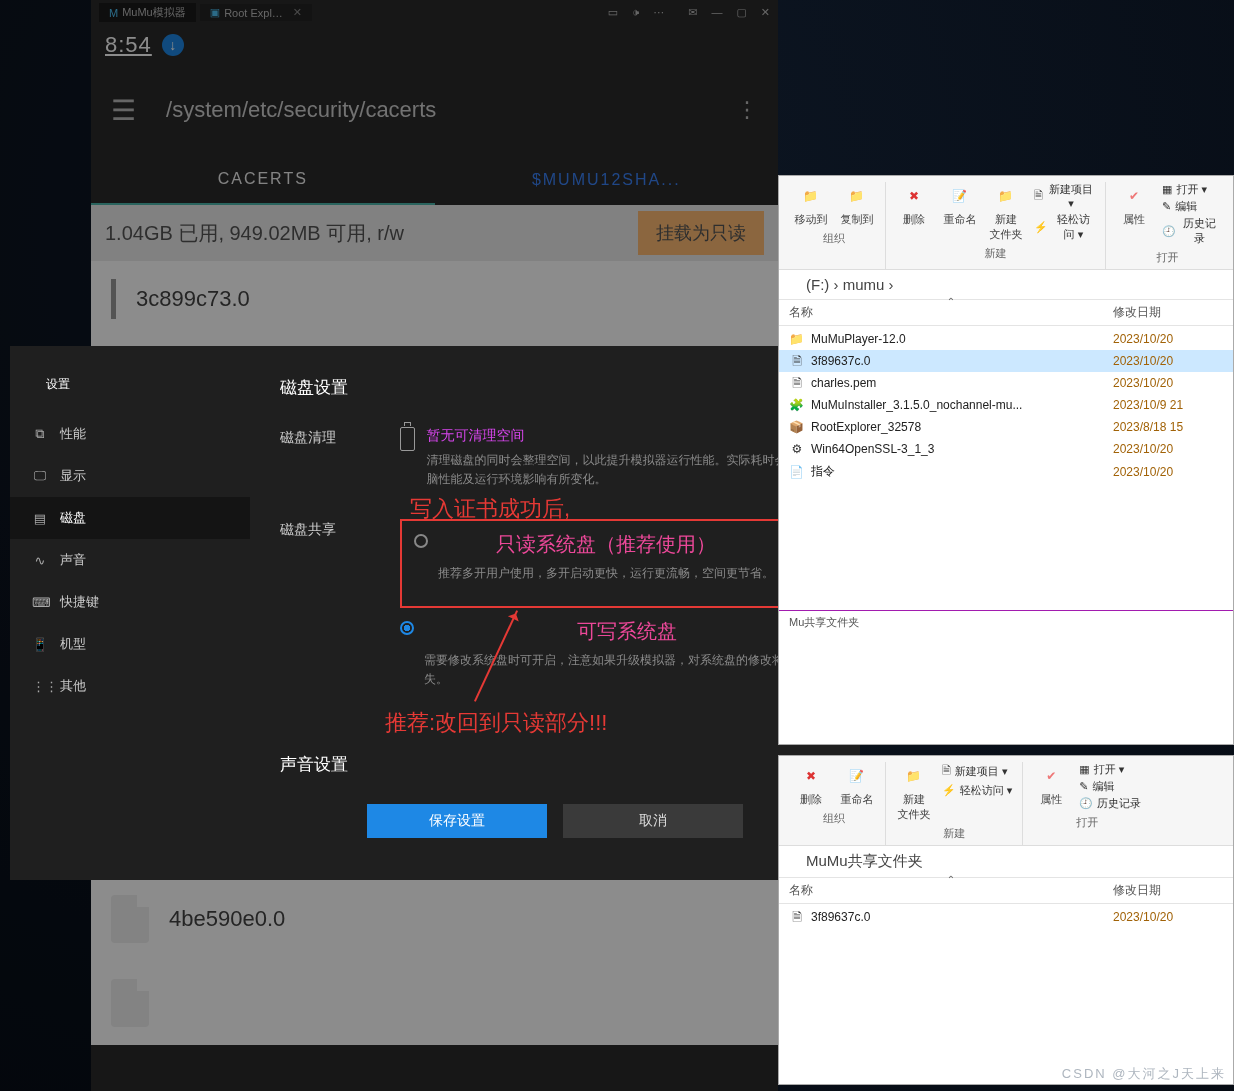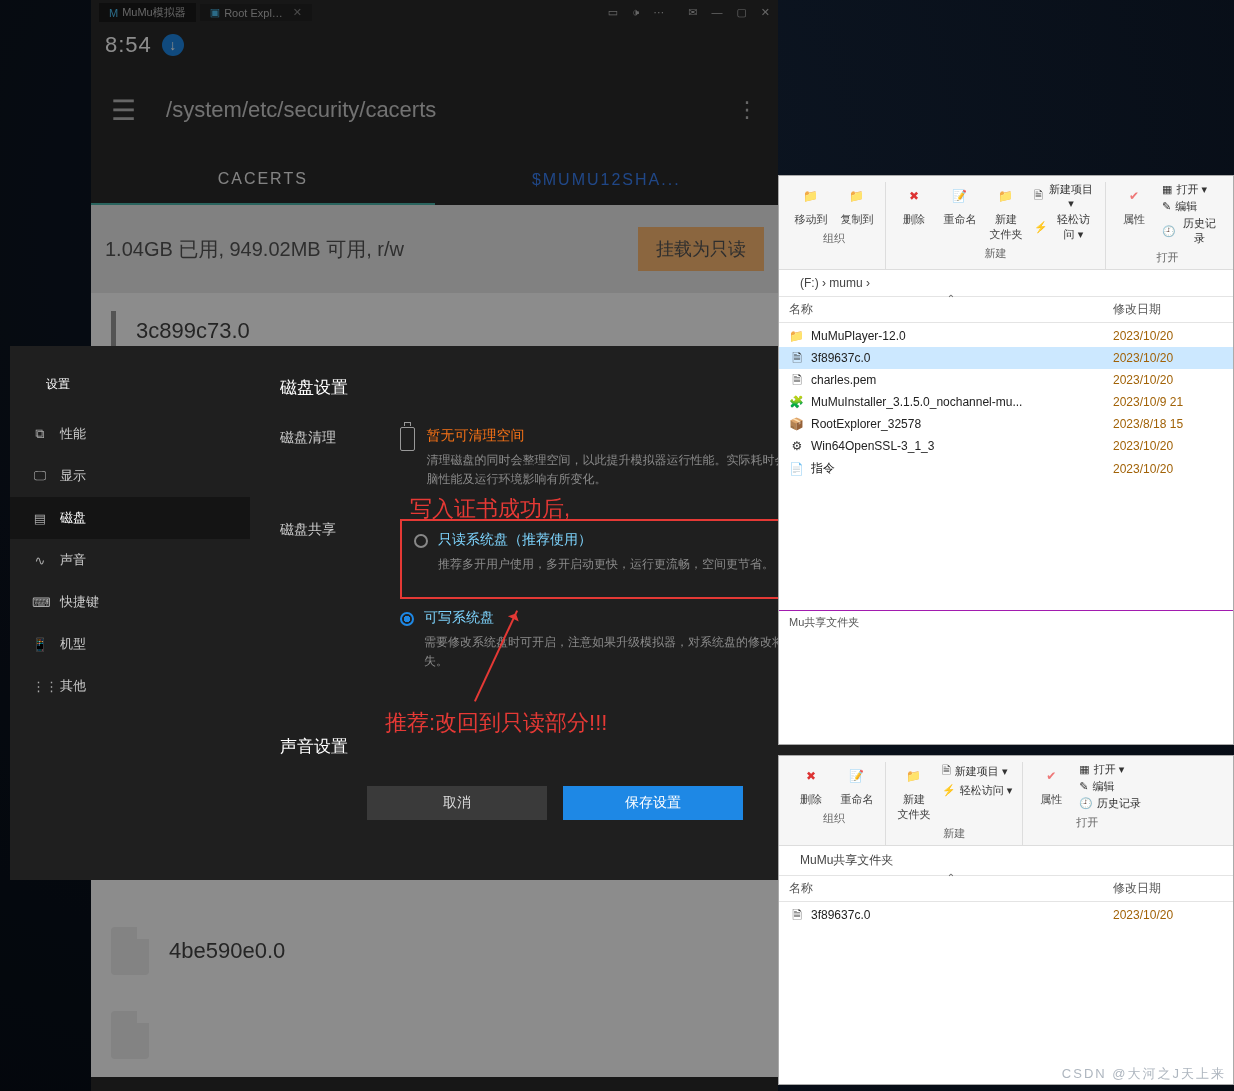--- a/index.html
+++ b/index.html
@@ -7,33 +7,33 @@
 
 
 .emulator { position: absolute; top: 0; left: 91px; width: 687px; height: 1091px; background: #2a2a2a; }
 .emu-titlebar { height: 25px; background: #2b2b2b; display: flex; align-items: center; padding: 0 8px; color: #bbb; font-size: 11px; }
 .emu-tab { background: #1a1a1a; padding: 2px 10px; margin-right: 4px; display: inline-flex; align-items: center; gap: 4px; }
 .emu-tab.active { background: #232323; }
 .emu-tab .close { margin-left: 6px; color: #888; }
 .emu-title-icons { margin-left: auto; display: flex; gap: 14px; }
 
 .status-bar { height: 40px; display: flex; align-items: center; padding: 0 14px; color: #fff; font-size: 22px; }
-.status-time { letter-spacing: 1px; }
+.status-time { letter-spacing: 1px; text-decoration: underline; }
 .status-dl { width: 22px; height: 22px; border-radius: 50%; background: #1e88e5; color: #fff; display: flex; align-items: center; justify-content: center; font-size: 14px; margin-left: 10px; }
 
 .app-toolbar { height: 90px; display: flex; align-items: center; padding: 0 20px; color: #d8d8d8; }
 .hamburger { font-size: 28px; margin-right: 30px; color: #bbb; }
 .path-text { font-size: 22px; color: #cfcfcf; }
 .more-icon { margin-left: auto; font-size: 22px; color: #bbb; }
 
 .tabs-bar { display: flex; height: 50px; }
 .tab-btn { flex: 1; display: flex; align-items: center; justify-content: center; color: #3b82f6; font-size: 16px; letter-spacing: 2px; }
 .tab-btn.active { border-bottom: 2px solid #4db6ac; color: #eee; }
 
-.storage-bar { display: flex; align-items: center; padding: 22px 14px; background: #ebebeb; color: #555; font-size: 20px; gap: 12px; }
+.storage-bar { display: flex; align-items: center; padding: 6px 14px; background: #ebebeb; color: #555; font-size: 20px; gap: 12px; }
 .mount-btn { margin-left: auto; padding: 10px 18px; background: #fdba74; color: #555; font-size: 18px; }
 
 .file-list { background: #fff; color: #333; padding: 0 20px; }
 .file-item { display: flex; align-items: center; gap: 20px; padding: 18px 0; }
 .file-icon { width: 38px; height: 48px; background: #eee; border-radius: 4px; position: relative; }
 .file-icon::before { content: ""; position: absolute; top: 0; right: 0; width: 12px; height: 12px; background: #fff; }
 .file-name { font-size: 22px; color: #444; }
 
 
 .overlay-dim { position: absolute; top: 0; left: 0; width: 778px; height: 1091px; background: rgba(0,0,0,0.45); pointer-events: none; }
@@ -47,27 +47,27 @@
 .set-item .ico { width: 16px; text-align: center; color: #aaa; }
 .set-content { flex: 1; padding: 30px 30px 10px; position: relative; }
 .set-close { position: absolute; right: 12px; top: 10px; color: #bbb; font-size: 14px; cursor: pointer; }
 .sec-head { font-size: 17px; color: #fff; margin-bottom: 28px; }
 .sec-row { display: flex; margin-bottom: 30px; }
 .sec-label { width: 120px; font-size: 14px; color: #ccc; padding-top: 2px; }
 .sec-body { flex: 1; }
 .trash-row { display: flex; gap: 12px; }
 .trash-ico { width: 20px; height: 24px; border: 1.5px solid #999; border-radius: 2px; position: relative; }
 .trash-ico::before { content: ""; position: absolute; top: -6px; left: 3px; right: 3px; height: 3px; border: 1.5px solid #999; border-bottom: none; }
-.trash-txt1 { font-size: 14px; color: #f97316; }
+.trash-txt1 { font-size: 14px; color: #d946ef; }
 .trash-txt2 { font-size: 12px; color: #8a8a8a; margin-top: 6px; line-height: 1.6; }
 
 .radio-opt { display: flex; align-items: flex-start; gap: 10px; margin-bottom: 14px; }
 .radio { width: 14px; height: 14px; border-radius: 50%; border: 2px solid #888; margin-top: 3px; }
 .radio.checked { border-color: #1e88e5; background: radial-gradient(#1e88e5 45%, transparent 50%); }
-.ro-title { font-size: 14px; color: #7dd3fc; }
+.ro-title { font-size: 20px; color: #ec4899; text-align: center; }
 .ro-desc { font-size: 12px; color: #8a8a8a; margin-top: 6px; line-height: 1.6; }
 
 .red-box { border: 2px solid #e53935; padding: 10px 12px 8px; }
 .anno1 { position: absolute; top: 148px; left: 160px; color: #e53935; font-size: 22px; }
 .anno2 { position: absolute; top: 362px; left: 135px; color: #e53935; font-size: 22px; }
 .red-arrow { position: absolute; top: 260px; left: 245px; width: 2px; height: 100px; background: #e53935; transform: rotate(25deg); }
 .red-arrow::before { content: ""; position: absolute; top: -3px; left: -5px; border: 6px solid transparent; border-bottom-color: #e53935; }
 
 .btn-row { display: flex; gap: 16px; justify-content: center; margin-top: 10px; }
 .btn { width: 180px; height: 34px; display: flex; align-items: center; justify-content: center; font-size: 14px; cursor: pointer; }
@@ -81,21 +81,21 @@
 .ribbon { background: #f6f6f6; border-bottom: 1px solid #ddd; padding: 6px 4px 0; display: flex; }
 .rgroup { border-right: 1px solid #ddd; padding: 0 10px 4px; text-align: center; }
 .rg-btns { display: flex; gap: 10px; align-items: flex-start; }
 .rg-btn { display: flex; flex-direction: column; align-items: center; gap: 2px; min-width: 36px; }
 .rg-ico { width: 28px; height: 28px; display: flex; align-items: center; justify-content: center; }
 .rg-label { font-size: 11px; color: #444; }
 .rgroup-title { font-size: 11px; color: #666; margin-top: 4px; }
 .rvlist { display: flex; flex-direction: column; gap: 2px; align-items: flex-start; font-size: 11px; }
 .rvlist div { display: flex; align-items: center; gap: 4px; }
 
-.breadcrumb { padding: 6px 21px; border-bottom: 1px solid #e4e4e4; color: #444; font-size: 12px; }
+.breadcrumb { padding: 6px 27px; border-bottom: 1px solid #e4e4e4; color: #444; font-size: 15px; }
 .cols { display: flex; padding: 4px 10px; border-bottom: 1px solid #e4e4e4; color: #555; font-size: 12px; }
 .col-name { flex: 1; }
 .col-date { width: 110px; }
 .files { padding: 2px 0; }
 .frow { display: flex; align-items: center; padding: 3px 10px; gap: 6px; }
 .frow.sel { background: #cce8ff; }
 .fico { width: 16px; height: 16px; display: inline-block; text-align: center; line-height: 16px; }
 .fname { flex: 1; color: #222; }
 .fdate { width: 110px; color: #a16207; }
 
@@ -248,22 +248,22 @@
         </div>
       </div>
     </div>
 
     <div class="red-arrow"></div>
     <div class="anno2">推荐:改回到只读部分!!!</div>
 
     <div class="sec-head" style="margin-top:50px">声音设置</div>
 
     <div class="btn-row">
+      <div class="btn btn-primary">保存设置</div>
       <div class="btn btn-cancel">取消</div>
-      <div class="btn btn-primary">保存设置</div>
     </div>
   </div>
 </div>
 
 <div class="explorer exp1">
   <div class="ribbon">
     <div class="rgroup">
       <div class="rg-btns">
         <div class="rg-btn">
             <div class="rg-ico" style="color:#e9b84a">📁</div>

